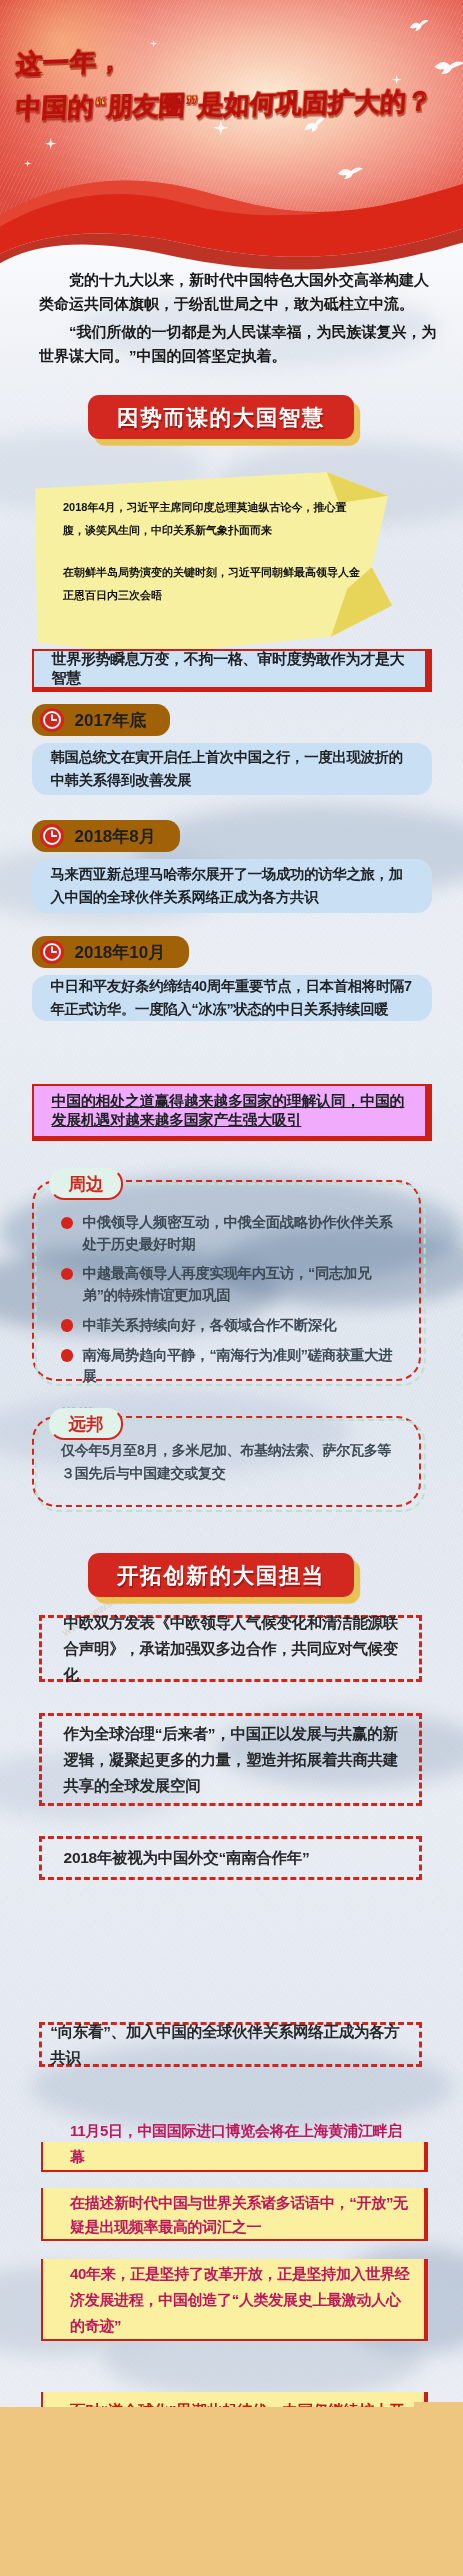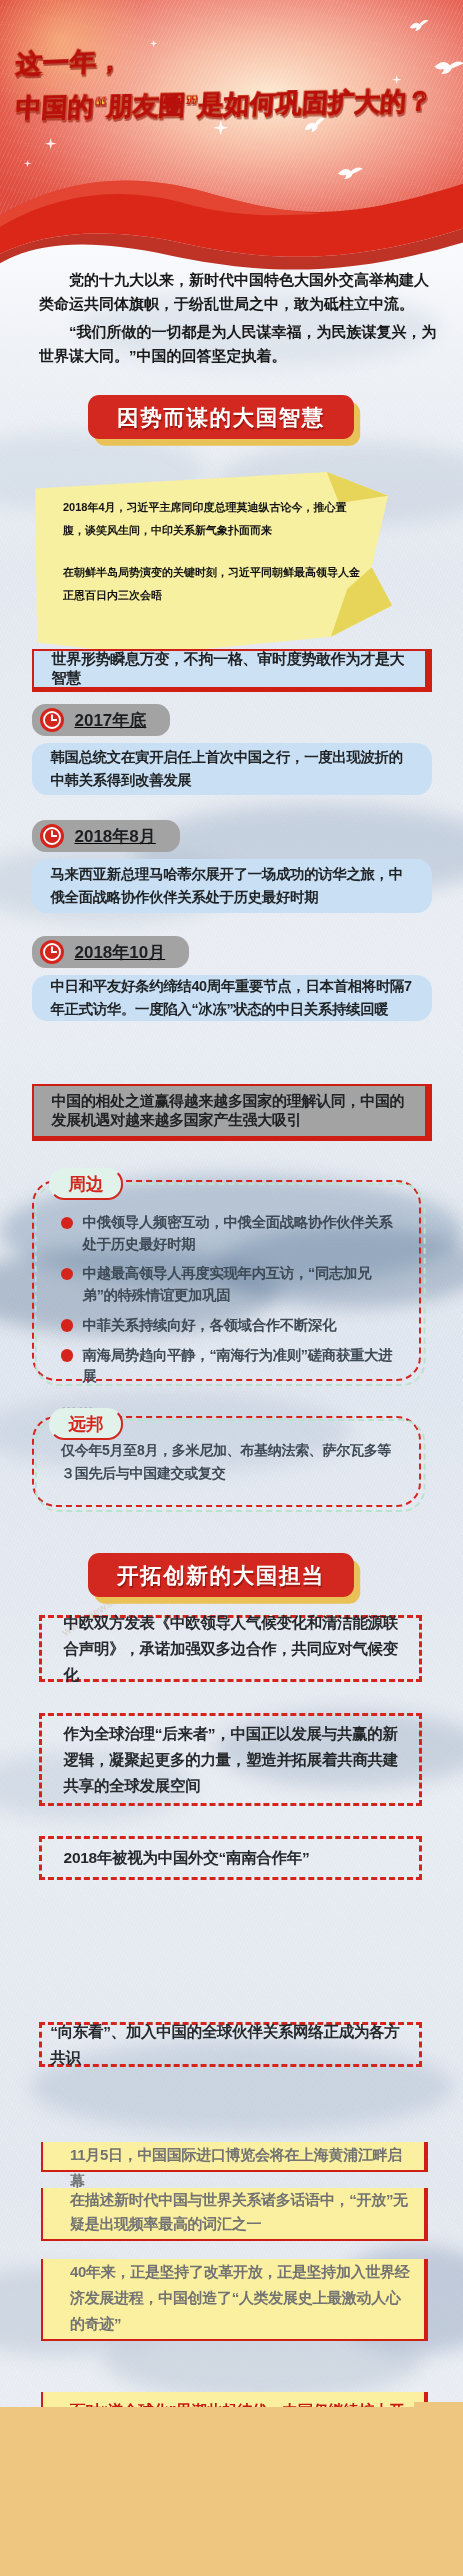--- a/index.html
+++ b/index.html
@@ -52,25 +52,25 @@
   .note-fold1{position:absolute;inset:0;background:#e6d558;clip-path:polygon(73% 0%,88% 13%,76% 17%);}
   .note-fold2{position:absolute;inset:0;background:#e6d558;clip-path:polygon(84% 52%,89% 73%,74% 90%,78% 64%);}
   .note-text{position:absolute;left:34px;top:24px;width:299px;font-size:11px;line-height:23px;font-weight:bold;color:#141414;}
   .note-text p{margin:0;}
   .note-text p + p{margin-top:18.5px;}
 
   
   .quote{position:absolute;left:32px;width:400px;background:#cde1f5;border:2.1px solid #cf1f15;
     border-right-width:7.2px;border-bottom-width:5.2px;display:flex;align-items:center;
     font-size:15px;font-weight:bold;color:#202326;padding:0 10.3px 0 17.5px;box-sizing:border-box;letter-spacing:-0.3px;}
-  .quote.green{background:#a3a3a3;}
-
-  
-  .pill{position:absolute;left:32px;height:32px;background:#a3a3a3;border-radius:13.4px;
-    display:inline-flex;align-items:center;gap:10.3px;padding:0 24px 0 8.2px;text-decoration:underline;}
+  .quote.green{background:#f0abfc;text-decoration:underline;}
+
+  
+  .pill{position:absolute;left:32px;height:32px;background:#a16207;border-radius:13.4px;
+    display:inline-flex;align-items:center;gap:10.3px;padding:0 24px 0 8.2px;}
   .pill .txt{font-size:17px;font-weight:bold;color:#1c1f22;}
   .clock{width:24px;height:24px;flex:0 0 aupx;}
   .ebox{position:absolute;left:32px;width:400px;background:#c9dff4;border-radius:15.5px;
     display:flex;align-items:center;font-size:14.4px;line-height:23px;font-weight:bold;color:#1f2326;
     padding:3.1px 18.5px;box-sizing:border-box;letter-spacing:-0.3px;}
 
   
   .tagpill{position:absolute;left:49px;height:28px;background:#e0f2e9;border-radius:15.5px;z-index:3;
     display:inline-flex;align-items:center;padding:0 17.5px;font-size:17.5px;font-weight:bold;color:#d5251d;
     border:2.1px solid #d5251d;border-top-color:rgba(0,0,0,0);border-left-color:rgba(0,0,0,0);}
@@ -85,22 +85,22 @@
   .farbox-text{position:absolute;inset:0;display:flex;align-items:center;padding:0 24px 0 27px;
     font-size:14px;line-height:23px;font-weight:bold;color:#3e4a55;letter-spacing:-0.3px;}
 
   
   .rectbox{position:absolute;left:39px;width:383px;border:3.1px dashed #d4241c;box-sizing:border-box;
     display:flex;align-items:center;padding:0 15.5px 0 21.6px;
     font-size:15.5px;line-height:26px;font-weight:bold;color:#26292c;letter-spacing:-0.3px;}
 
   
   .ybox{position:absolute;left:41px;width:387px;background:#faf09f;border:2.1px solid #cf1f15;border-top:0;
-    border-right-width:4.6px;box-sizing:border-box;display:flex;align-items:flex-start;
-    font-size:15px;line-height:26px;font-weight:bold;color:#737373;padding:0 13.4px 0 27px;letter-spacing:-0.3px;}
+    border-right-width:4.6px;box-sizing:border-box;display:flex;align-items:flex-end;
+    font-size:15px;line-height:26px;font-weight:bold;color:#be185d;padding:0 13.4px 0 27px;letter-spacing:-0.3px;}
   .ybox.redtext{align-items:flex-start;color:#c6170e;}
   .ybox.redtext .inner{margin-top:7.2px;font-size:15.5px;line-height:24px;}
 
   
   .footer-orange{position:absolute;left:0;top:2407px;width:464px;height:347px;background:#efc680;z-index:40;}
   .footer-orange:before{content:"";position:absolute;left:414px;top:-5.2px;width:50px;height:5.2px;background:#efc680;}
 </style>
 </head>
 <body>
 
@@ -205,21 +205,21 @@
 
   <div class="pill" style="top:820px;">
     <svg class="clock" viewBox="0 0 24 24">
         <circle cx="12" cy="12" r="12" fill="#d4241c"></circle>
         <circle cx="12" cy="12" r="8" fill="none" stroke="#ffffff" stroke-width="1.8"></circle>
         <path d="M12 7.2 V12 H16.2" fill="none" stroke="#ffffff" stroke-width="1.9" stroke-linecap="round"></path>
       </svg>
     <span class="txt">2018年8月</span>
   </div>
   <div class="ebox" style="top:859px;height:54px;">
-    <span>马来西亚新总理马哈蒂尔展开了一场成功的访华之旅，中俄全面战略协作伙伴关系处于历史最好时期</span>
+    <span>马来西亚新总理马哈蒂尔展开了一场成功的访华之旅，加入中国的全球伙伴关系网络正成为各方共识</span>
   </div>
 
   <div class="pill" style="top:936px;">
     <svg class="clock" viewBox="0 0 24 24">
         <circle cx="12" cy="12" r="12" fill="#d4241c"></circle>
         <circle cx="12" cy="12" r="8" fill="none" stroke="#ffffff" stroke-width="1.8"></circle>
         <path d="M12 7.2 V12 H16.2" fill="none" stroke="#ffffff" stroke-width="1.9" stroke-linecap="round"></path>
       </svg>
     <span class="txt">2018年10月</span>
   </div>

